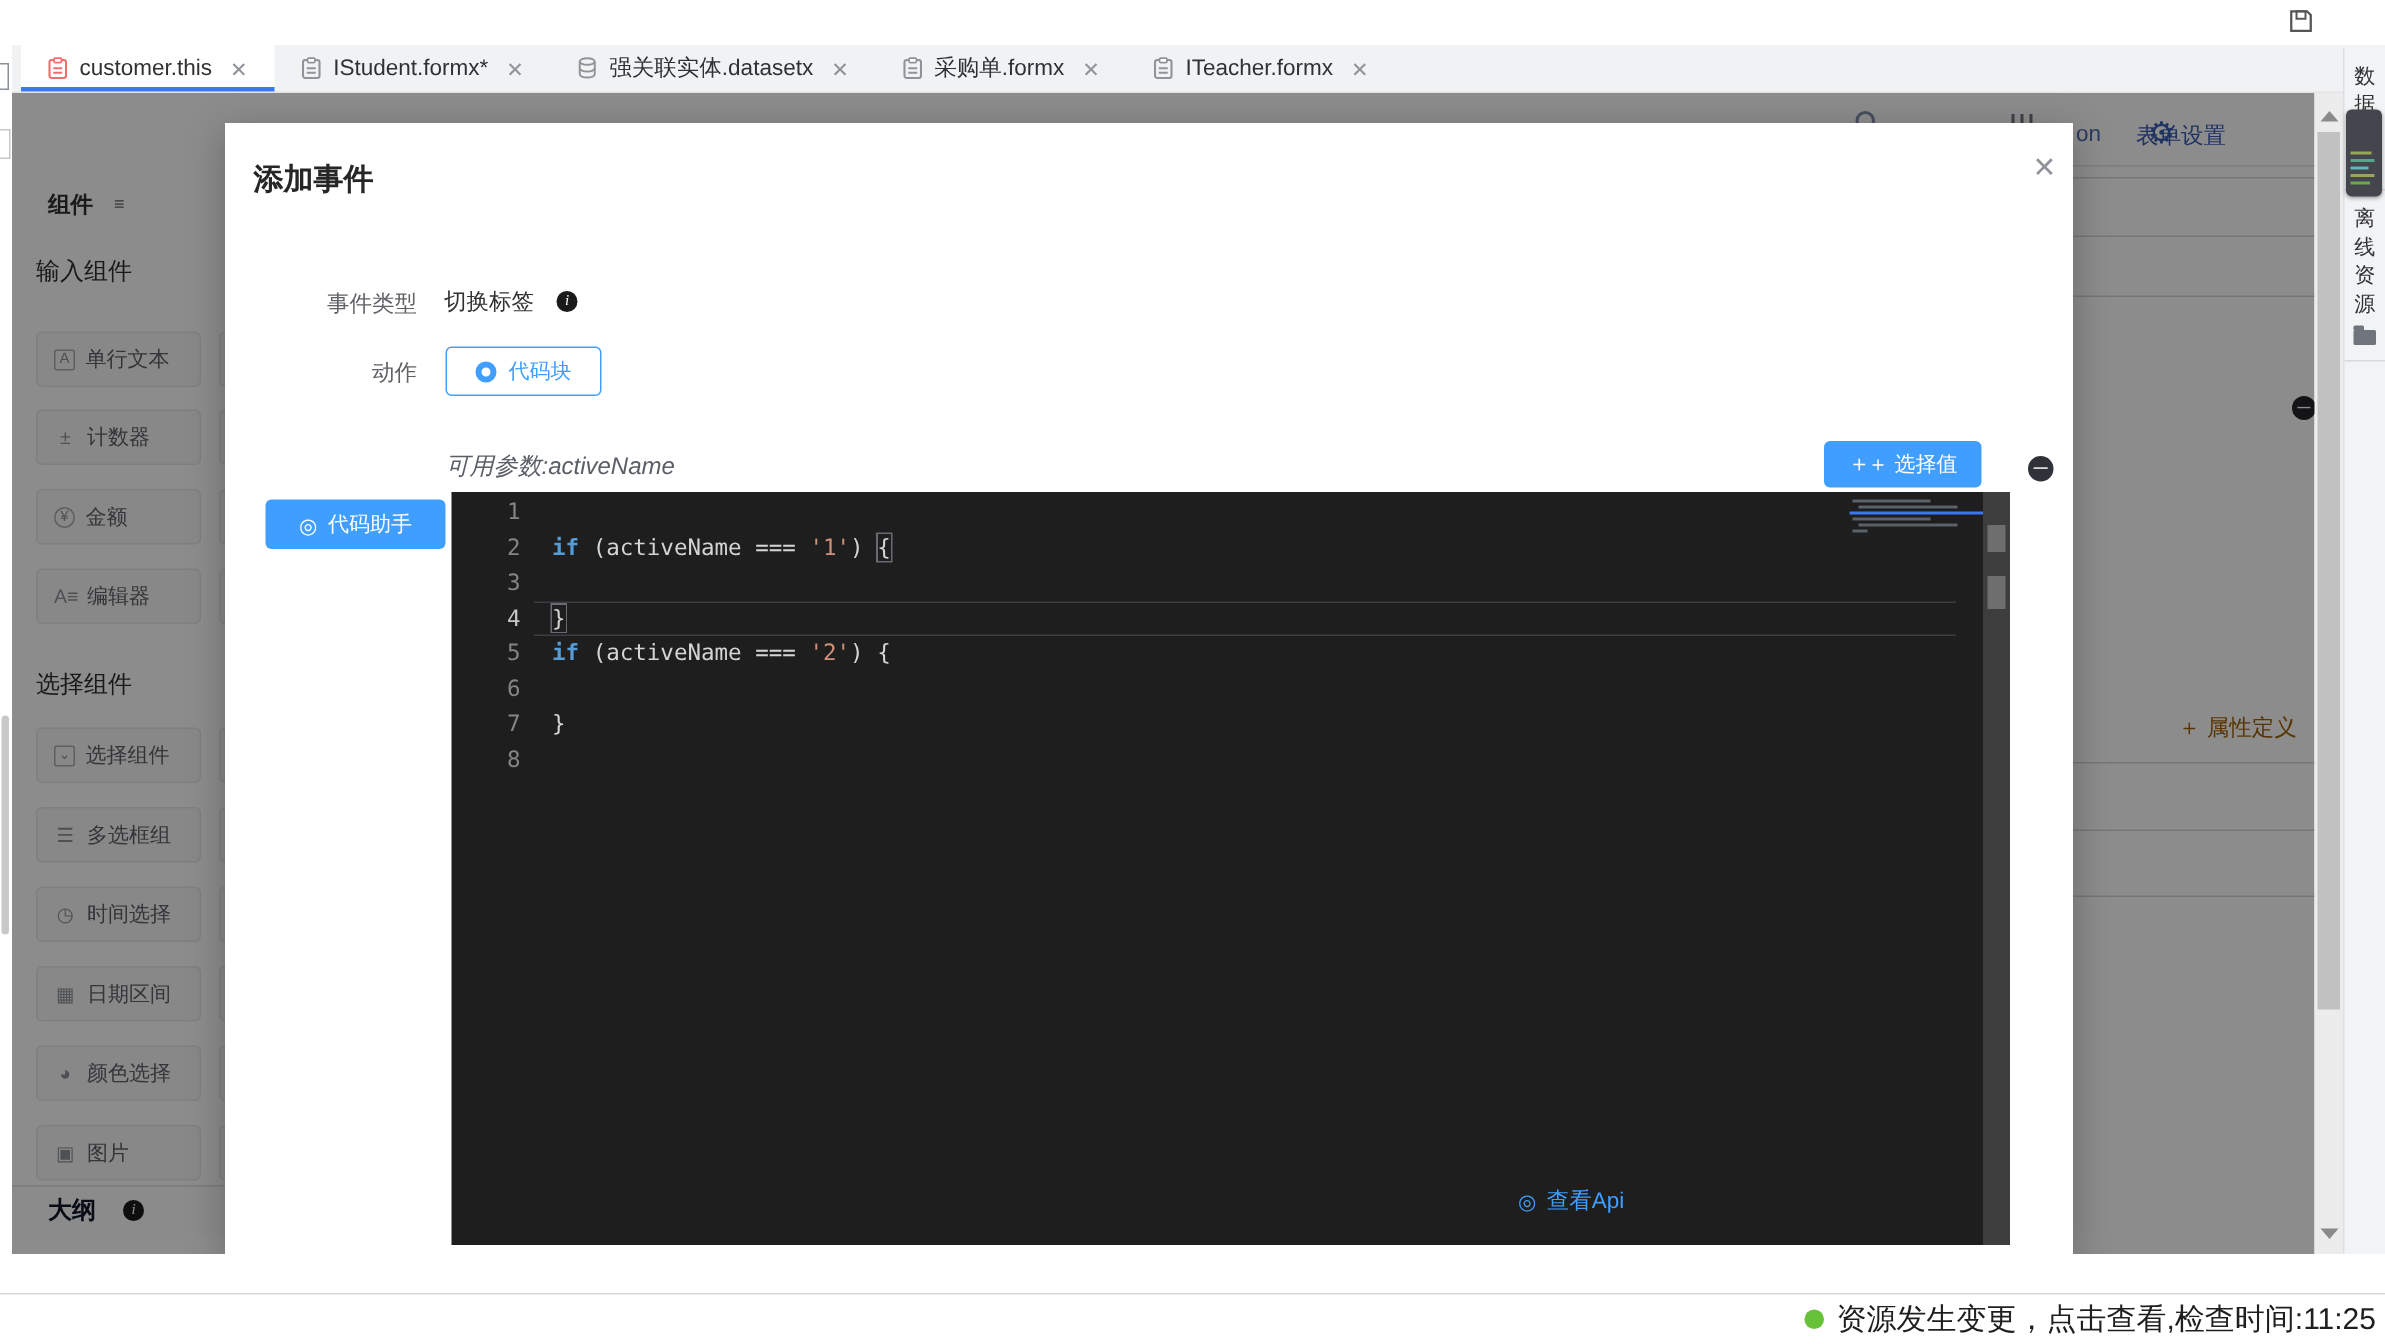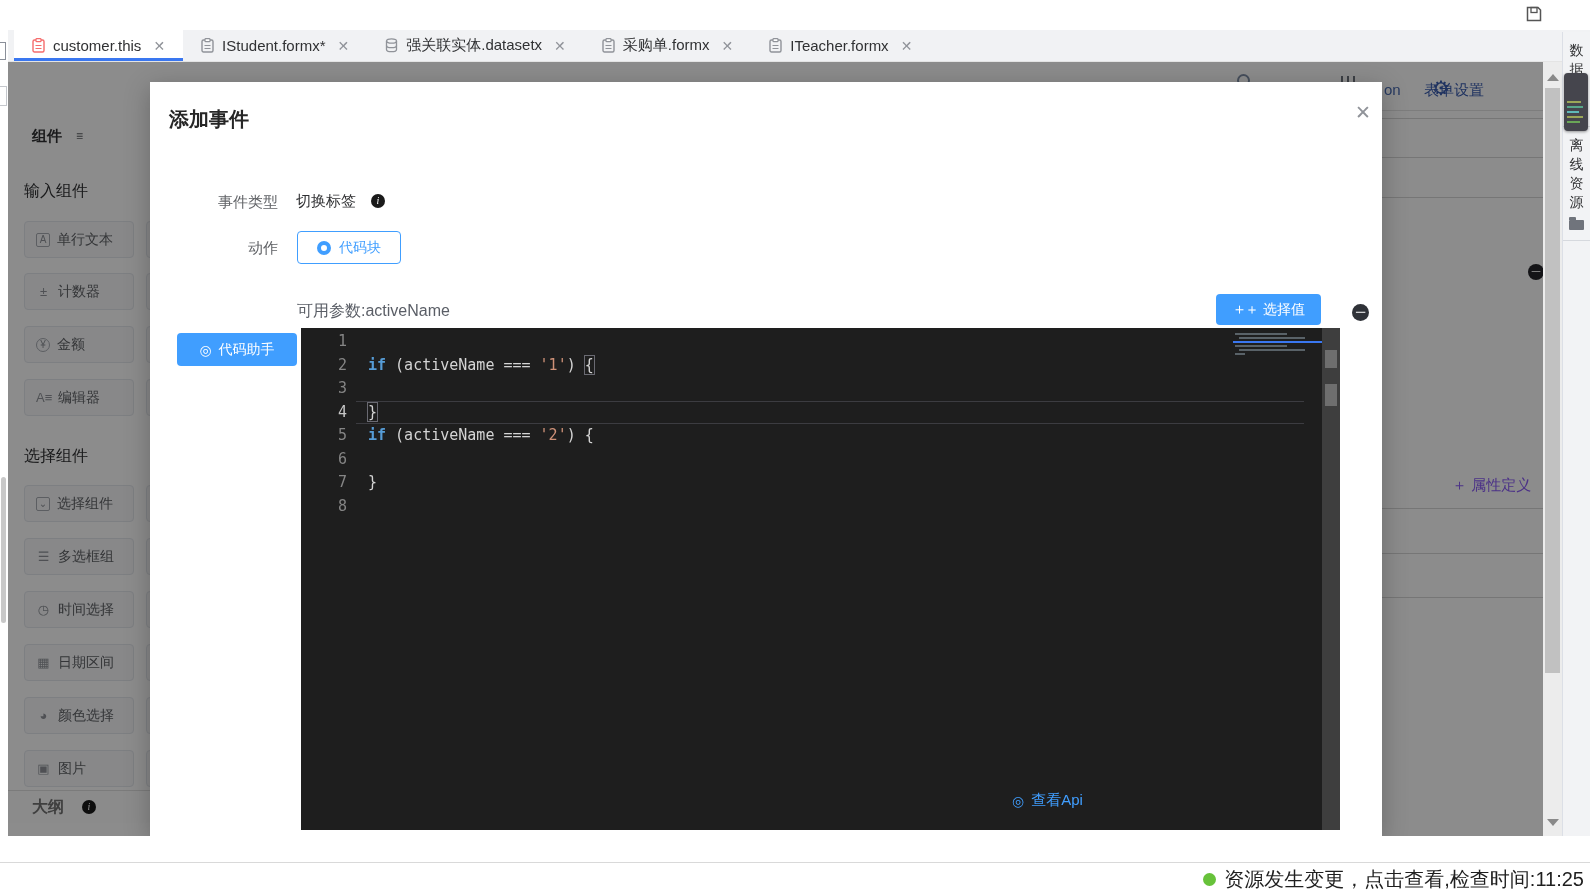--- a/index.html
+++ b/index.html
@@ -45,21 +45,21 @@
   .nav-view { left:87px; top:19px; font-size:15px; color:#303133; }
   .canvas-divider { left:0; top:48px; width:1535px; height:1px; background:#e4e4e4; }
   .tb-circle { left:1229px; top:12px; width:13px; height:13px; border:2px solid #8090a8; border-radius:50%; }
   .tb-glyph { top:14px; width:2px; height:7px; background:#70767f; }
   .tb-on { left:1376px; top:19px; font-size:15px; color:#4a6bb0; }
   .gear-glyph { left:1424px; top:14px; font-size:20px; color:#3a5db0; }
   .tb-settings { left:1416px; top:19px; font-size:15px; color:#3a5db0; }
 
   
   .prop-line { left:1180px; width:363px; height:1px; background:#d8d8d8; }
-  .add-prop { left:1444px; top:414px; font-size:15px; color:#8b5cf6; white-space:nowrap; }
+  .add-prop { left:1444px; top:414px; font-size:15px; color:#a16207; white-space:nowrap; }
   .collapse-minus {
     left:1520px; top:202px; width:16px; height:16px; border-radius:50%;
     background:#26262b; color:#fff; font-size:12px; line-height:14px; text-align:center;
   }
 
   
   .sidebar { left:0; top:0; width:142px; height:774px; background:#fff; }
   .comp-header-title { left:24px; top:65px; font-size:15px; font-weight:bold; color:#303133; }
   .comp-header-icon { left:68px; top:67px; font-size:12px; color:#606266; }
   .group-title { left:16px; font-size:16px; color:#303133; }
@@ -67,42 +67,42 @@
     left:16px; width:110px; height:37px; background:#f7f8fa;
     border:1px solid #e4e7ed; border-radius:4px;
     display:flex; align-items:center; padding-left:11px; gap:7px;
   }
   .comp-sliver { left:138px; width:12px; height:37px; background:#f7f8fa; border:1px solid #e4e7ed; border-radius:4px; }
   .comp-icon { color:#909399; font-size:13px; width:15px; text-align:center; flex:none; }
   .comp-icon.ic-box { border:1px solid #a8abb2; border-radius:2px; width:14px; height:14px; font-size:10px; line-height:12px; }
   .comp-icon.ic-circle { border:1px solid #a8abb2; border-radius:50%; width:14px; height:14px; font-size:10px; line-height:12px; }
   .comp-label { font-size:14px; color:#606266; white-space:nowrap; }
   .outline-bar { left:0; top:728px; width:142px; height:33px; border-top:1px solid #e0e0e0; background:#fdfdfd; }
-  .outline-title { left:24px; top:6px; font-size:16px; font-weight:bold; color:#737373; }
+  .outline-title { left:24px; top:6px; font-size:16px; font-weight:bold; color:#0f172a; }
   .info-dot {
     width:14px; height:14px; border-radius:50%; background:#1a1a1a; color:#fff;
     font-size:10px; line-height:14px; text-align:center; font-style:italic; font-family:"Liberation Serif",serif;
   }
 
   
   .overlay { left:8px; top:62px; width:1535px; height:774px; background:rgba(0,0,0,0.45); }
 
   
   .dialog { left:150px; top:82px; width:1232px; height:754px; background:#fff; box-shadow:0 6px 24px rgba(0,0,0,0.25); }
   .dlg-title { left:19px; top:24px; font-size:20px; font-weight:600; color:#262626; }
   .dlg-close { left:1200px; top:18px; width:26px; height:26px; font-size:19px; color:#909399; text-align:center; line-height:26px; }
   .dlg-label { left:0; width:128px; text-align:right; font-size:15px; color:#606266; }
   .dlg-value { left:146px; font-size:15px; color:#303133; }
   .radio-btn {
     left:147px; top:149px; width:104px; height:33px; border:1px solid #409eff; border-radius:4px;
     background:#fff; display:flex; align-items:center; justify-content:center; gap:8px;
   }
   .radio-dot { width:14px; height:14px; border-radius:50%; border:4.5px solid #409eff; background:#fff; }
   .radio-btn-label { font-size:14px; color:#409eff; }
-  .params-label { left:147px; top:219px; font-size:16px; color:#5a5e66; }
+  .params-label { left:147px; top:219px; font-size:16px; color:#5a5e66;font-style:italic; }
   .btn-blue {
     background:#409eff; color:#fff; border-radius:4px; border:none;
     display:flex; align-items:center; justify-content:center; gap:7px; font-size:14px;
   }
   .select-value-btn { left:1066px; top:212px; width:105px; height:31px; }
   .assistant-btn { left:27px; top:251px; width:120px; height:33px; }
   .circle-glyph { font-size:14px; line-height:1; }
   .remove-minus {
     left:1202px; top:222px; width:17px; height:17px; border-radius:50%;
     background:#2f3238; color:#fff; font-size:13px; line-height:15px; text-align:center;
@@ -249,21 +249,21 @@
   <div class="abs prop-line" style="top:446px"></div>
   <div class="abs prop-line" style="top:491px"></div>
   <div class="abs prop-line" style="top:535px"></div>
   <div class="abs add-prop">＋ 属性定义</div>
   <div class="abs collapse-minus">─</div>
 
   <div class="abs sidebar">
     <div class="abs comp-header-title">组件</div>
     <div class="abs comp-header-icon">≡</div>
     <div id="sidebar-groups">
-        <div class="abs group-title" style="top: 119px;">输入组件</div>
+        <div class="abs group-title" style="top: 109px;">输入组件</div>
         <div class="abs comp-item" style="top: 159px;">
           <span class="comp-icon ic-box">A</span>
           <span class="comp-label">单行文本</span>
         </div>
         <div class="abs comp-sliver" style="top: 159px;"></div>
         <div class="abs comp-item" style="top: 211px;">
           <span class="comp-icon ">±</span>
           <span class="comp-label">计数器</span>
         </div>
         <div class="abs comp-sliver" style="top: 211px;"></div>

